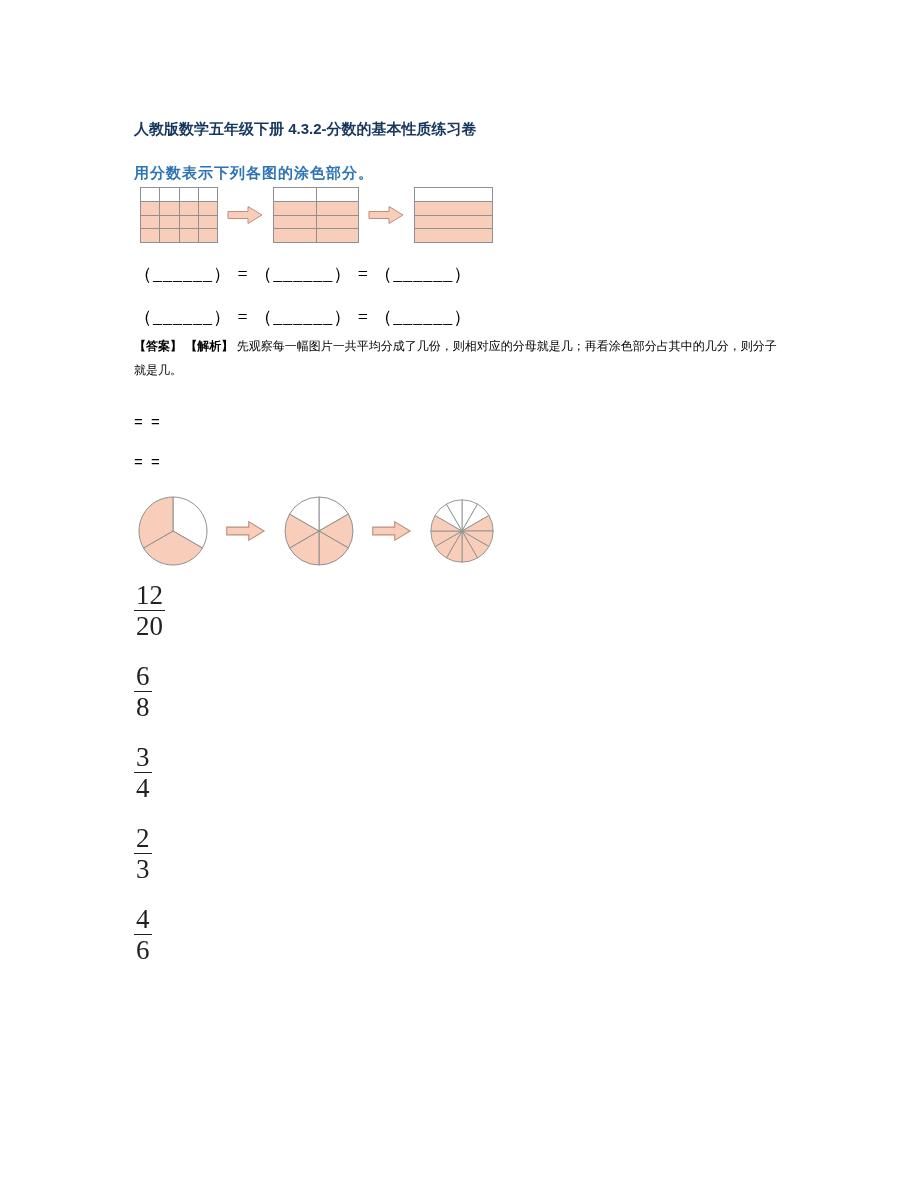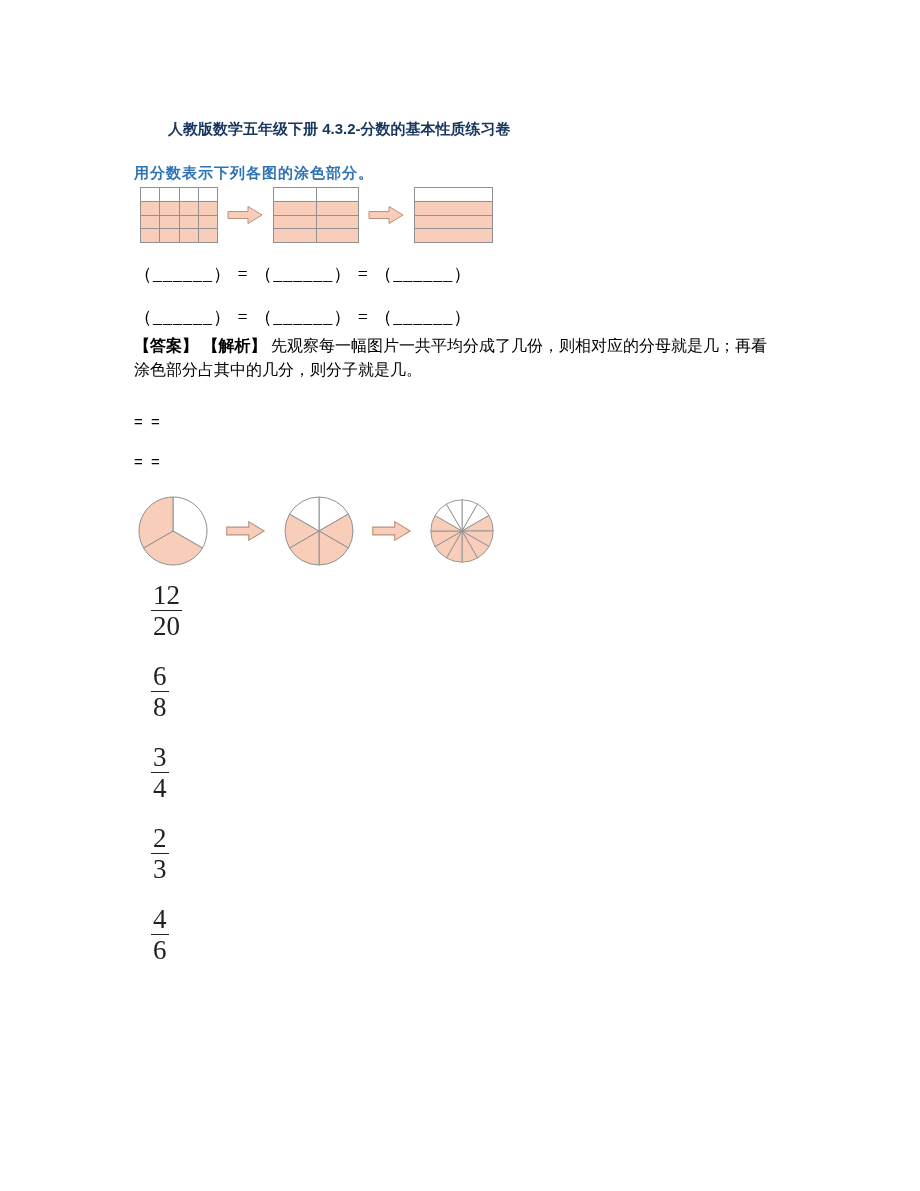--- a/index.html
+++ b/index.html
@@ -8,48 +8,48 @@
     --shade:#f8cdba;
     --line:#909090;
     --arrow-stroke:#bc8f7a;
     --text:#000000;
   }
   *{margin:0;padding:0;box-sizing:border-box;}
   html,body{width:920px;height:1191px;background:#ffffff;}
   body{font-family:"Liberation Sans","DejaVu Sans",sans-serif;color:var(--text);overflow:hidden;}
   .page{position:relative;width:920px;height:1191px;padding:118px 40px 0 134px;}
 
-  .title{font-size:15px;font-weight:bold;color:var(--title-color);line-height:22px;margin-left:34px;}
+  .title{font-size:15px;font-weight:bold;color:var(--title-color);line-height:22px;}
   .section{margin-top:45px;font-size:20px;font-weight:bold;color:var(--heading-color);line-height:25px;}
   .instruction{margin-top:23px;font-size:15px;font-weight:bold;color:var(--heading-color);letter-spacing:1px;line-height:19px;}
 
   .figrow{display:flex;align-items:center;}
   .grids-row{margin-top:5px;height:56px;gap:9px;margin-left:6px;}
   .grid{display:grid;height:56px;gap:1px;background:var(--line);border:1px solid var(--line);}
   .grid-0{width:78px;}
   .grid-1{width:86px;}
   .grid-2{width:79px;}
   .cell{background:#ffffff;}
   .cell.shaded{background:var(--shade);}
 
   .arrow{flex:0 0 auto;}
 
   .blanks{margin-top:20px;font-size:18px;line-height:22px;letter-spacing:1px;white-space:pre;font-family:Liberation Serif, serif;}
   .blanks+.blanks{margin-top:21px;}
 
-  .answer{margin-top:6px;width:648px;font-size:16px;line-height:24px;}
+  .answer{margin-top:6px;width:648px;font-size:12px;line-height:24px;}
   .answer .lbl{font-weight:bold;}
   .lead{margin-top:9px;font-size:15.5px;line-height:19px;}
   .eq{margin-top:30px;font-size:15px;line-height:20px;white-space:pre;}
   .eq+.eq{margin-top:20px;}
 
   .circles-row{margin-top:22px;height:74px;gap:16px;margin-left:3px;}
   .circle-svg{display:block;}
 
-  .fractions{margin-top:12px;margin-left:17px;}
+  .fractions{margin-top:12px;}
   .frac-row{margin-bottom:20px;}
   .frac{display:inline-flex;flex-direction:column;align-items:center;
         font-family:"Liberation Serif","DejaVu Serif",serif;font-size:27px;line-height:30px;color:#222;}
   .frac .num,.frac .den{padding:0 2px;}
   .frac .den{border-top:1.5px solid #222;}
 </style>
 </head>
 <body>
 
 <div class="page">

